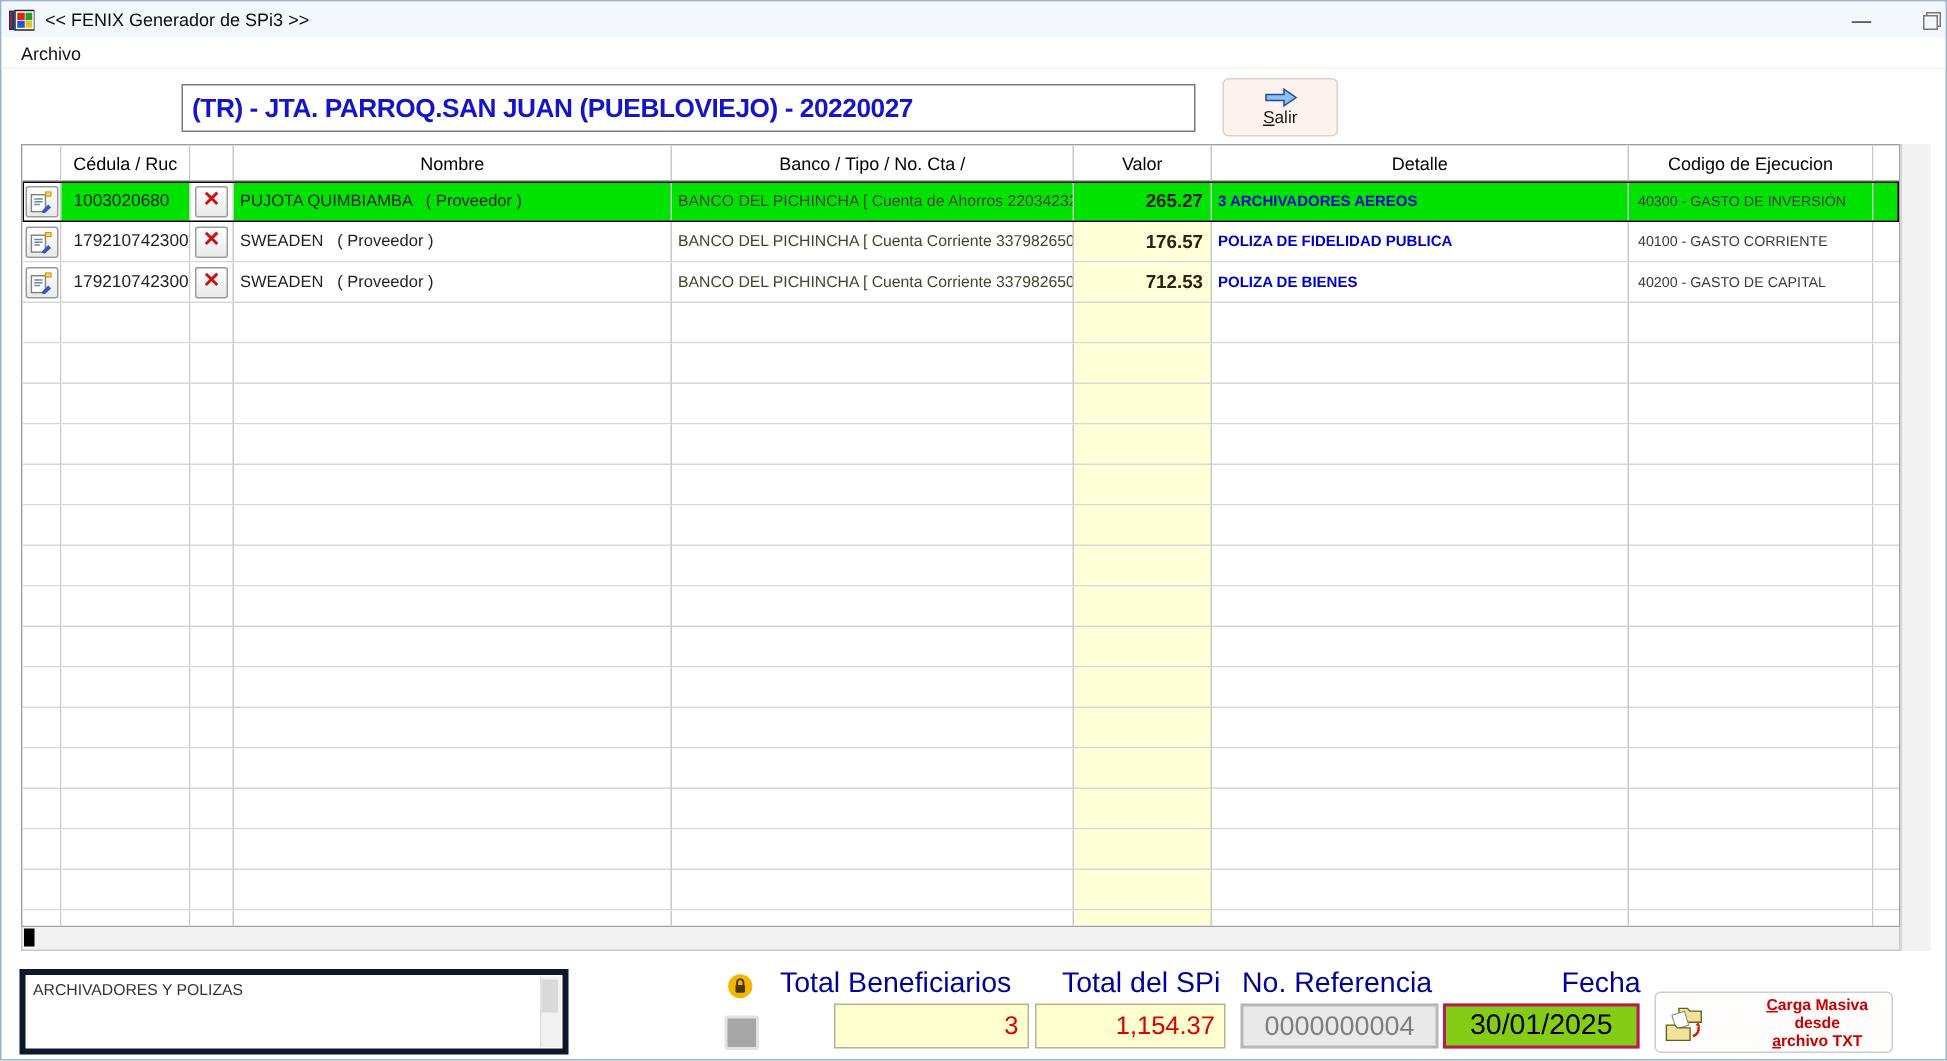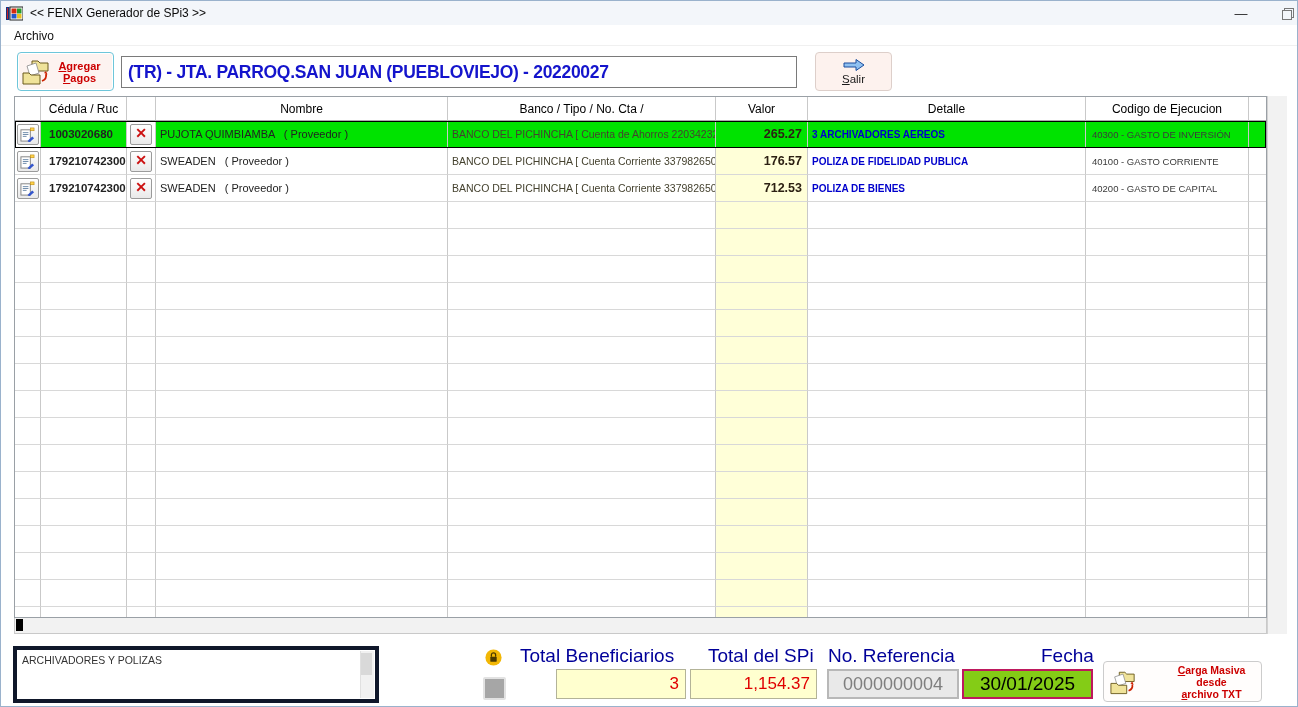--- a/index.html
+++ b/index.html
@@ -43,21 +43,21 @@
   .c3{width:292px;flex:0 0 auto;}
   .c4{width:268px;flex:0 0 auto;}
   .c5{width:92px;flex:0 0 auto;}
   .c6{width:278px;flex:0 0 auto;}
   .c7{width:163px;flex:0 0 auto;}
   .c8{flex:1;border-right:none;}
   .row .c5{background:#FFFFD8;}
   .row.selected{outline:1px solid #000;outline-offset:-1px;}
   .row.selected .cell{background:#00E300;}
   .row.selected .c0,.row.selected .c2{background:#fff;}
-  .cedula{font-size:11.5px;color:#222;padding-left:8px;font-weight:bold;}
+  .cedula{font-size:11.5px;color:#222;padding-left:8px;}
   .nombre{font-size:11px;color:#222;padding-left:4px;white-space:pre;}
   .banco{font-size:10.5px;color:#45422f;padding-left:4px;white-space:pre;}
   .valor{font-size:12.5px;font-weight:bold;color:#2d2113;justify-content:flex-end;padding-right:5px;}
   .detalle{font-size:10px;font-weight:bold;color:#0000CC;padding-left:4px;}
   .codigo{font-size:9.5px;color:#3a3a3a;padding-left:6px;}
   .cell-btn{width:22px;height:21px;background:linear-gradient(#ffffff,#e9e9e9);border:1px solid #9a9a9a;border-radius:2px;display:flex;align-items:center;justify-content:center;padding:0;cursor:pointer;}
   .xbtn{color:#cc1111;font-family:"Liberation Serif",serif;font-weight:bold;font-size:14px;line-height:14px;}
 
   
   .hscroll{position:absolute;left:13px;top:617px;width:1253px;height:16px;background:#f2f2f2;border:1px solid #c9c9c9;border-top:none;}
@@ -98,33 +98,20 @@
     <div class="win-btn btn-min">—</div>
     <div class="win-btn btn-restore">
       <span class="restore-glyph"></span>
     </div>
   </div>
 
   <div class="menubar">
     <span class="menu-item">Archivo</span>
   </div>
 
-  <button class="btn-agregar">
-    <svg width="28" height="27" viewBox="0 0 28 27">
-      <path d="M10 3 h6 l2 2 h8 v8 h-16 z" fill="#f0e39a" stroke="#6b5b1e" stroke-width="1"></path>
-      <path d="M5 8 l9 -3 3 10 -9 3 z" fill="#ffffff" stroke="#888888" stroke-width="0.8"></path>
-      <path d="M1 15 h6 l2 2 h9 v9 H1 z" fill="#f0e39a" stroke="#6b5b1e" stroke-width="1"></path>
-      <path d="M20 23 q5 -2 4 -7" stroke="#cc2200" fill="none" stroke-width="1.8"></path>
-      <path d="M22 15 l2 -2 1.5 3.5 z" fill="#cc2200"></path>
-    </svg>
-    <span class="txt">
-      <span class="fl">Agregar</span>
-      <span class="fl">Pagos</span>
-    </span>
-  </button>
 
   <input class="benef-input" value="(TR) - JTA. PARROQ.SAN JUAN (PUEBLOVIEJO) - 20220027" style="">
 
   <button class="btn-salir">
     <svg width="24" height="14" viewBox="0 0 24 14">
       <path d="M2 5 h12 V1.5 l8 5.5 -8 5.5 V9 H2 z" fill="#8fc0f0" stroke="#1a4d9e" stroke-width="1"></path>
     </svg>
     <span class="txt fl">Salir</span>
   </button>
 

